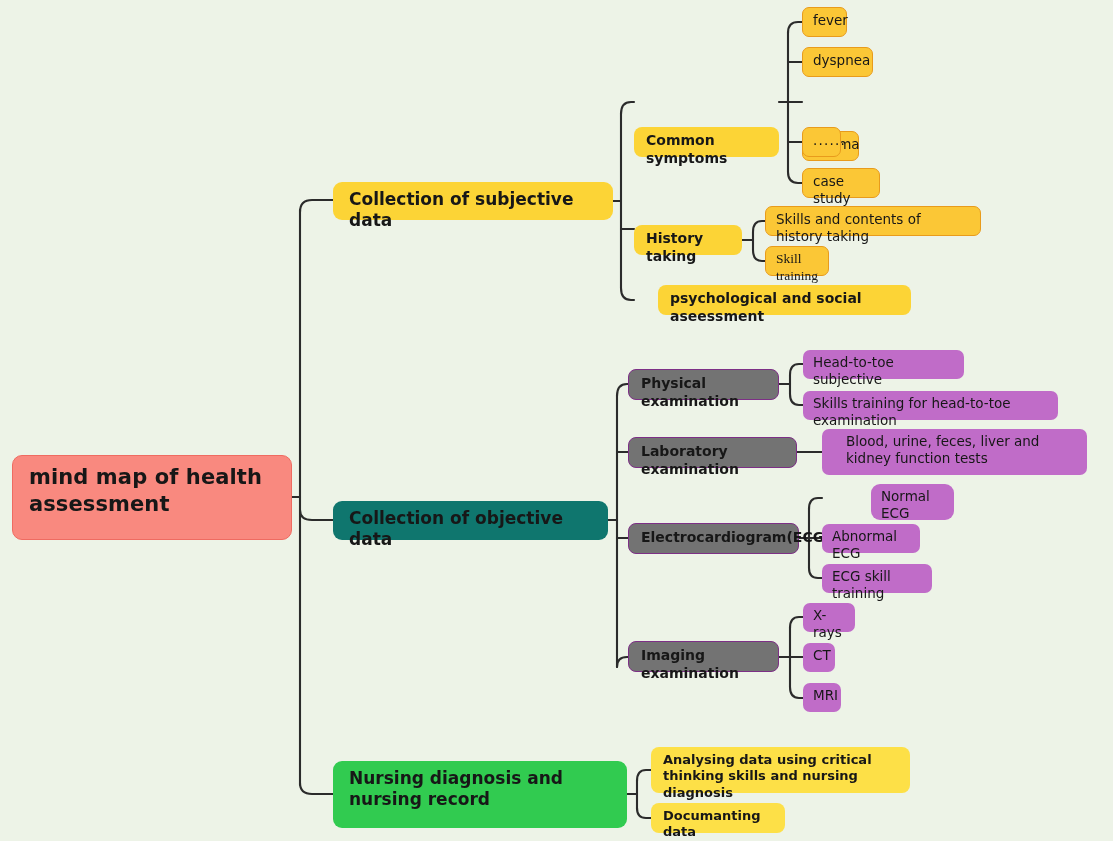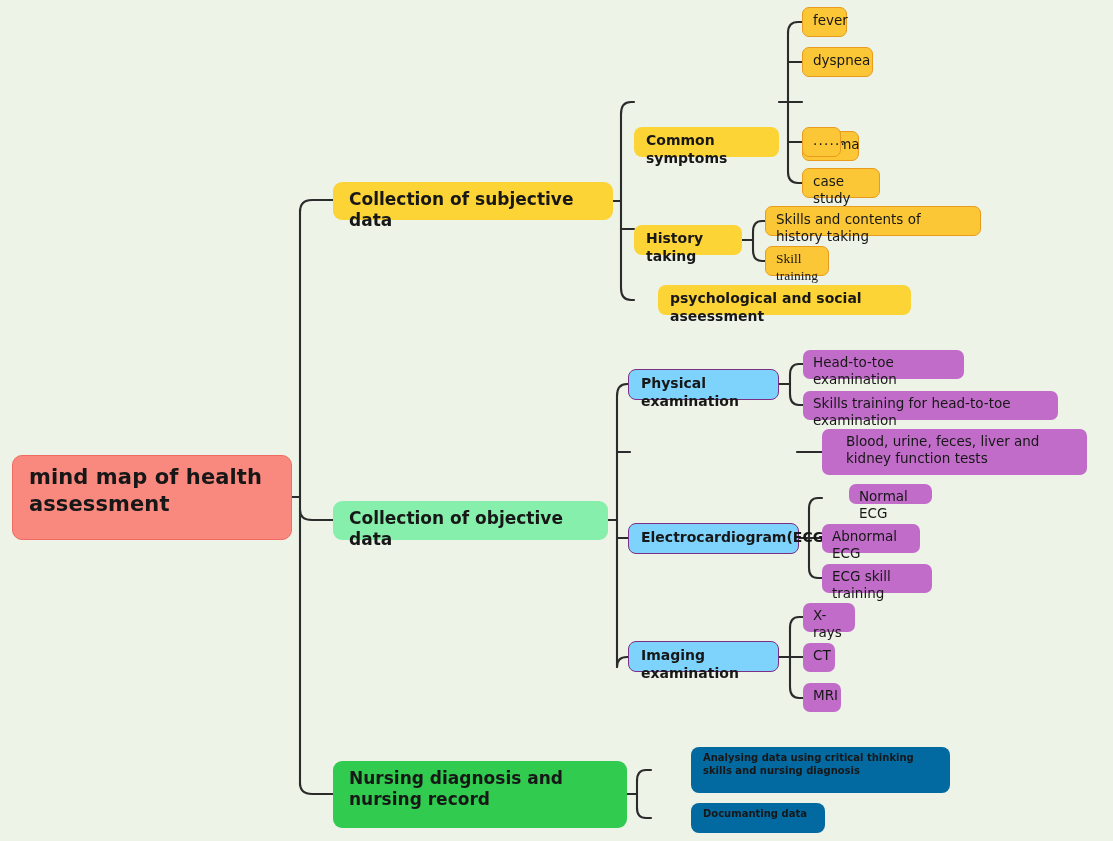--- a/index.html
+++ b/index.html
@@ -48,34 +48,34 @@
   }
   
   .n-l1 {
     border-radius: 9px;
     font-size: 17px;
     font-weight: 700;
     padding: 7px 16px;
     line-height: 1.25;
   }
   .n-l1.c-yellow { background: #fcd436; }
-  .n-l1.c-purple { background: #86efac; }
+  .n-l1.c-purple { background: #0f766e; }
   .n-l1.c-green  { background: #31cb50; }
 
   
   .n-l2 {
     border-radius: 8px;
     font-size: 14px;
     font-weight: 700;
     padding: 5px 12px;
     line-height: 1.25;
   }
   .n-l2.c-yellow { background: #fcd436; }
-  .n-l2.c-purple { background: #7dd3fc; border: 1.8px solid #7d2f86; padding-left: 12px; }
-  .n-l2.c-green  { background: #0369a1; font-size: 10px; margin-left: 40px; }
+  .n-l2.c-purple { background: #737373; border: 1.8px solid #7d2f86; padding-left: 12px; }
+  .n-l2.c-green  { background: #fde047; font-size: 13px; }
 
   
   .n-l3 {
     border-radius: 7px;
     font-size: 13.5px;
     font-weight: 400;
     padding: 4px 10px;
     line-height: 1.24;
   }
   .n-l3.c-yellow { background: #fbc736; border: 1.6px solid #e89b1c; }
@@ -193,34 +193,37 @@
   </div>
 
   <div class="node n-l1 c-purple" style="left:333px; top:501px; width:275px; height:39px;">
     <span>Collection of objective data</span>
   </div>
 
   <div class="node n-l2 c-purple" style="left:628px; top:369px; width:151px; height:31px;">
     <span>Physical examination</span>
   </div>
   <div class="node n-l3 c-purple" style="left:803px; top:350px; width:161px; height:29px;">
-    <span>Head-to-toe examination</span>
+    <span>Head-to-toe subjective</span>
   </div>
   <div class="node n-l3 c-purple" style="left:803px; top:391px; width:255px; height:29px;">
     <span>Skills training for head-to-toe examination</span>
   </div>
 
+  <div class="node n-l2 c-purple" style="left:628px; top:437px; width:169px; height:31px;">
+    <span>Laboratory examination</span>
+  </div>
   <div class="node n-l3 c-purple" style="left:822px; top:429px; width:265px; height:46px;padding-left:24px;">
     <span>Blood, urine, feces, liver and kidney function tests</span>
   </div>
 
   <div class="node n-l2 c-purple" style="left:628px; top:523px; width:171px; height:31px;">
     <span>Electrocardiogram(ECG)</span>
   </div>
-  <div class="node n-l3 c-purple" style="left:849px; top:484px; width:83px; height:20px;">
+  <div class="node n-l3 c-purple" style="left:871px; top:484px; width:83px; height:36px;border-radius:9px;">
     <span>Normal ECG</span>
   </div>
   <div class="node n-l3 c-purple" style="left:822px; top:524px; width:98px; height:29px;">
     <span>Abnormal ECG</span>
   </div>
   <div class="node n-l3 c-purple" style="left:822px; top:564px; width:110px; height:29px;">
     <span>ECG skill training</span>
   </div>
 
   <div class="node n-l2 c-purple" style="left:628px; top:641px; width:151px; height:31px;">

